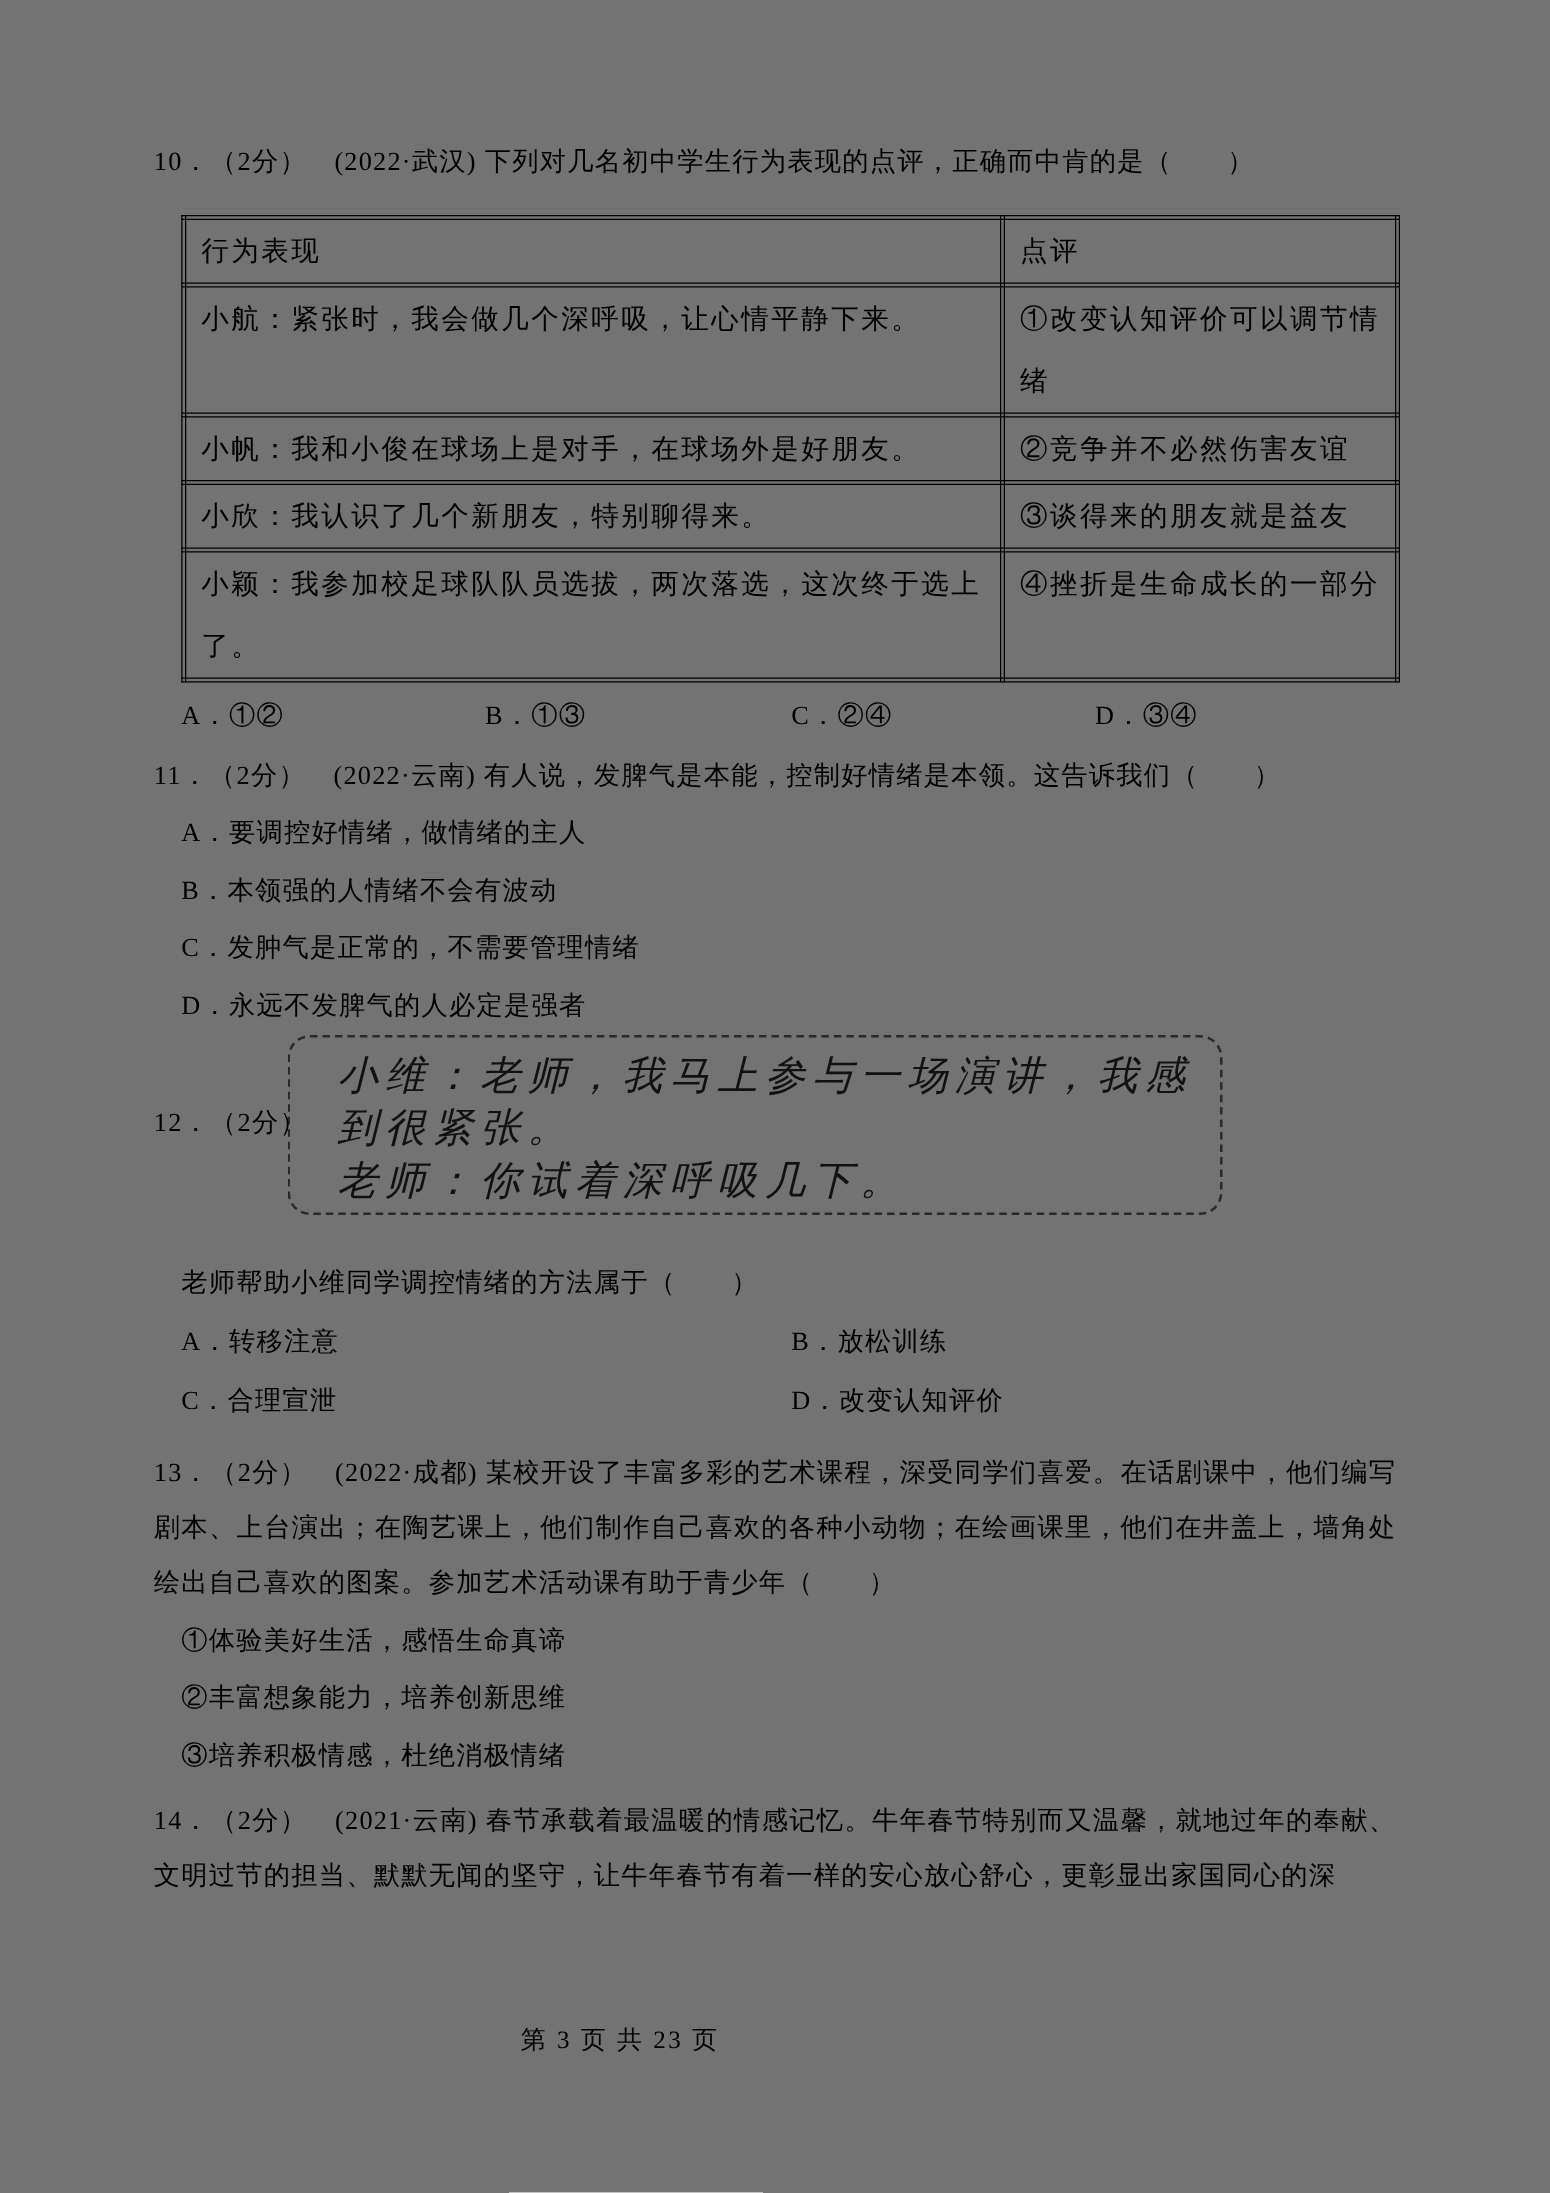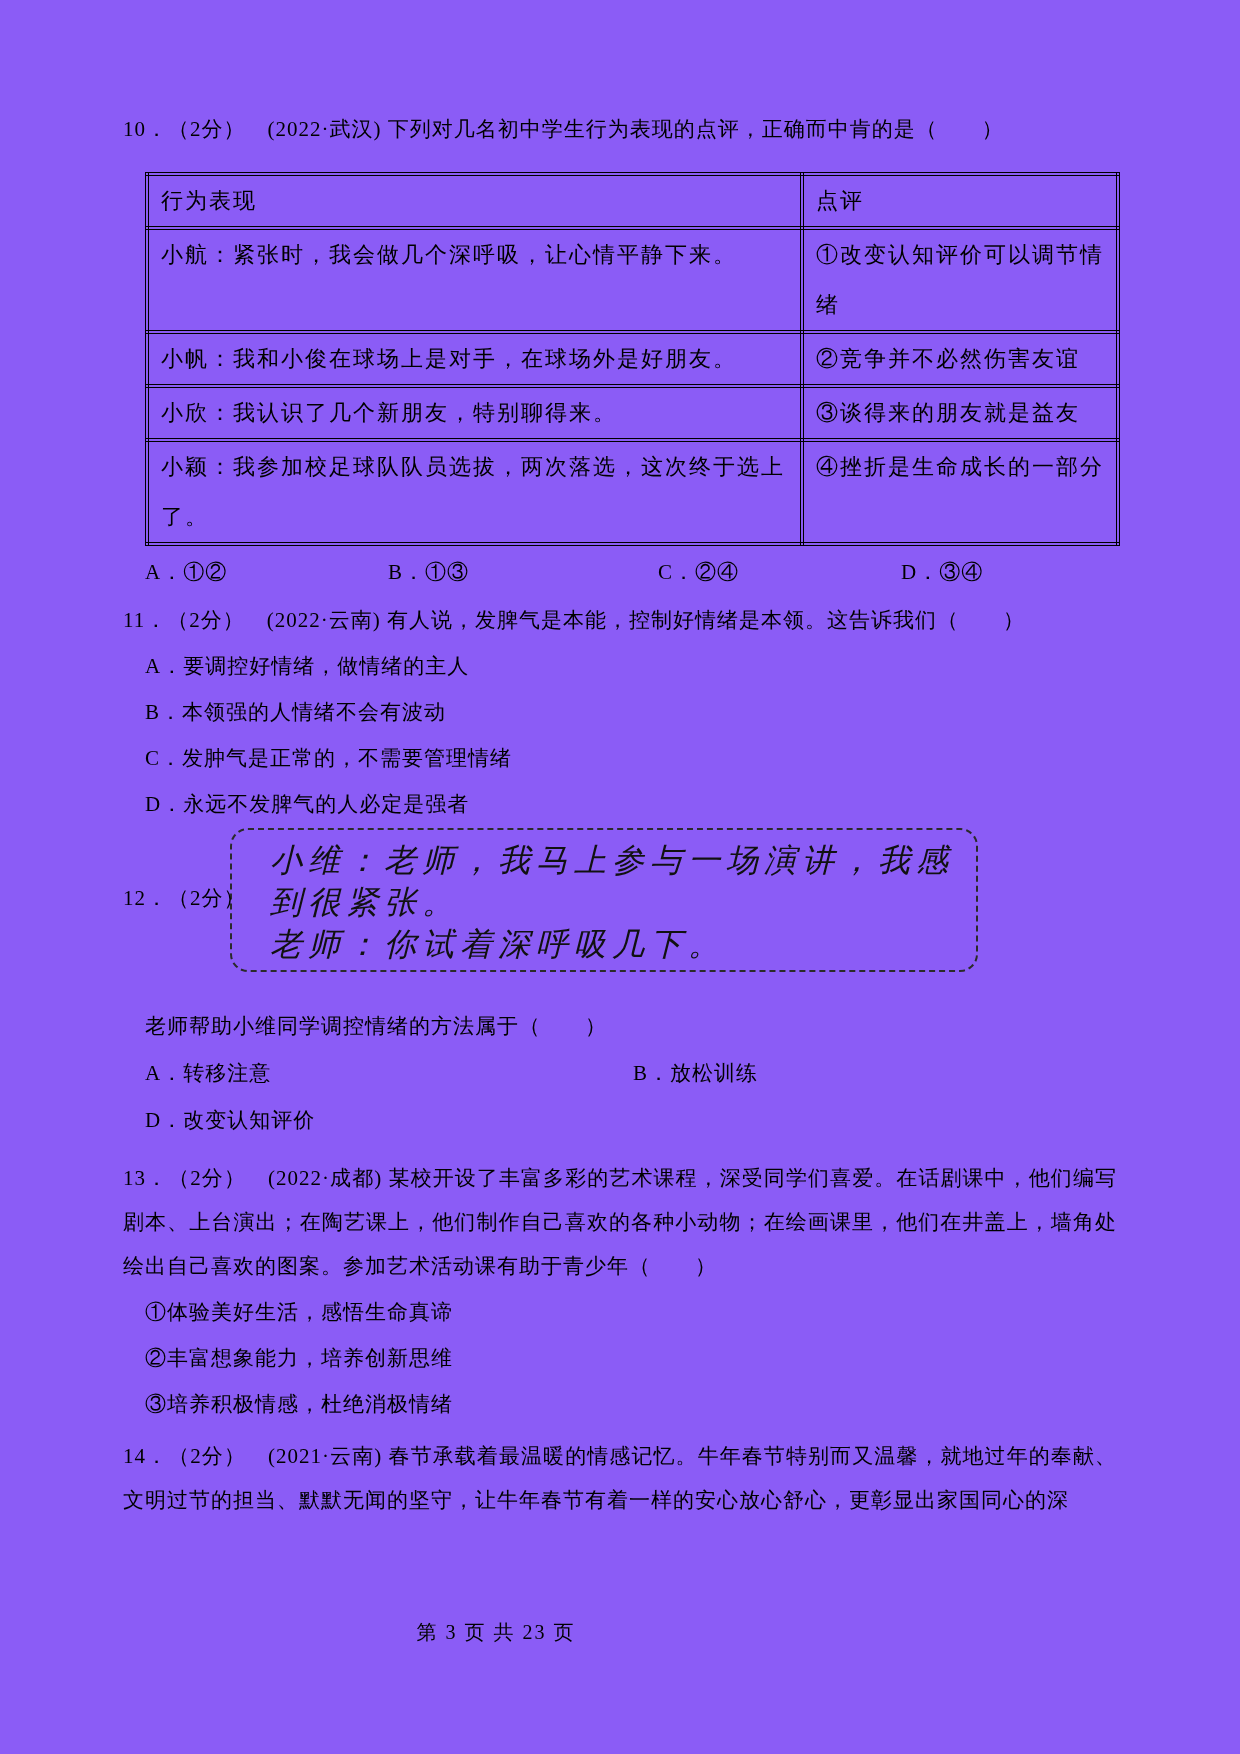--- a/index.html
+++ b/index.html
@@ -1,21 +1,21 @@
 <!DOCTYPE html>
 <html><head>
 <meta charset="utf-8">
 <style>
   * { margin: 0; padding: 0; box-sizing: border-box; }
   html, body { background: #ffffff; }
   .page {
     position: relative;
     width: 1240px;
     height: 1754px;
-    background: #8b5cf6;
+    background: #737373;
     color: #000000;
     font-family: "Liberation Serif", "DejaVu Serif", serif;
     font-size: 21px;
     letter-spacing: 1px;
     line-height: 44px;
     padding: 107px 123px 0 123px;
     overflow: hidden;
   }
   .stem { text-align: justify; }
   .indent { padding-left: 22px; }
@@ -37,21 +37,21 @@
     text-align: left;
     vertical-align: top;
     word-break: break-all;
   }
   col.c1 { width: 655px; }
 
   
   .opts4 { display: flex; padding-left: 22px; margin-top: 4px; }
   .opts4 > span:nth-child(1) { flex: 0 0 243px; }
   .opts4 > span:nth-child(2) { flex: 0 0 245px; }
-  .opts4 > span:nth-child(3) { flex: 0 0 243px; margin-left: 25px; }
+  .opts4 > span:nth-child(3) { flex: 0 0 243px; }
   .opts4 > span:nth-child(4) { flex: 1 1 auto; }
 
   
   .optlist > div { padding-left: 22px; margin-top: 2px; }
 
   
   .opts2 { display: flex; padding-left: 22px; margin-top: 3px; }
   .opts2 > span:nth-child(1) { flex: 0 0 488px; }
   .opts2 > span:nth-child(2) { flex: 1 1 auto; }
 
@@ -149,20 +149,21 @@
     <div class="dialog-box">
       <div>小维：老师，我马上参与一场演讲，我感到很紧张。</div>
       <div>老师：你试着深呼吸几下。</div>
     </div>
     <p class="q12-stem indent">老师帮助小维同学调控情绪的方法属于（　　）</p>
     <div class="opts2">
       <span>A．转移注意</span>
       <span>B．放松训练</span>
     </div>
     <div class="opts2">
+      <span>C．合理宣泄</span>
       <span>D．改变认知评价</span>
     </div>
   </div>
 
   <div>
     <p class="stem m-q13">13．（2分）　(2022·成都) 某校开设了丰富多彩的艺术课程，深受同学们喜爱。在话剧课中，他们编写剧本、上台演出；在陶艺课上，他们制作自己喜欢的各种小动物；在绘画课里，他们在井盖上，墙角处绘出自己喜欢的图案。参加艺术活动课有助于青少年（　　）</p>
     <div class="optlist">
       <div>①体验美好生活，感悟生命真谛</div>
       <div>②丰富想象能力，培养创新思维</div>
       <div>③培养积极情感，杜绝消极情绪</div>

